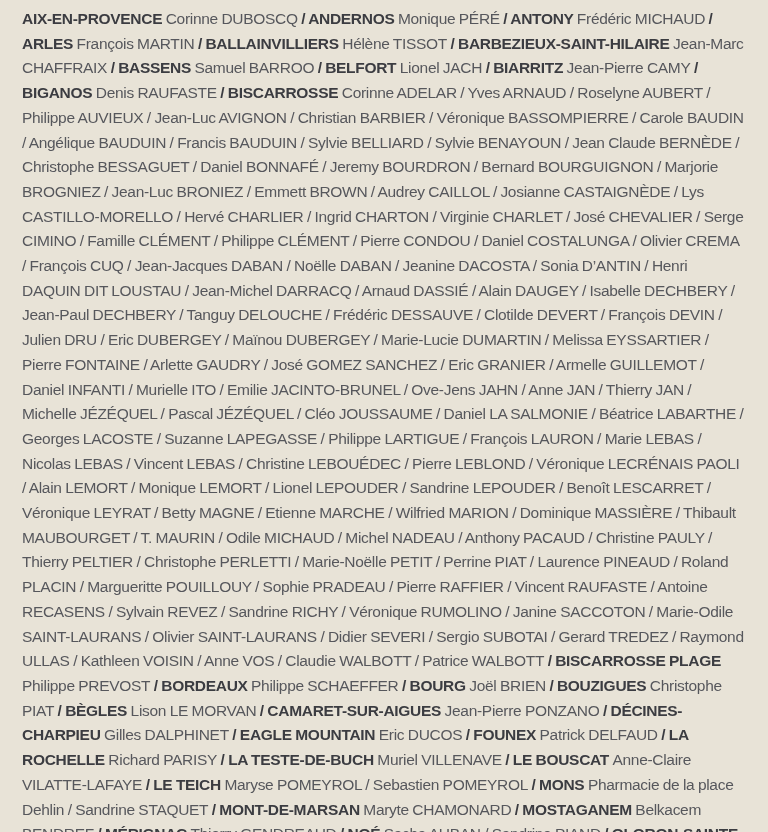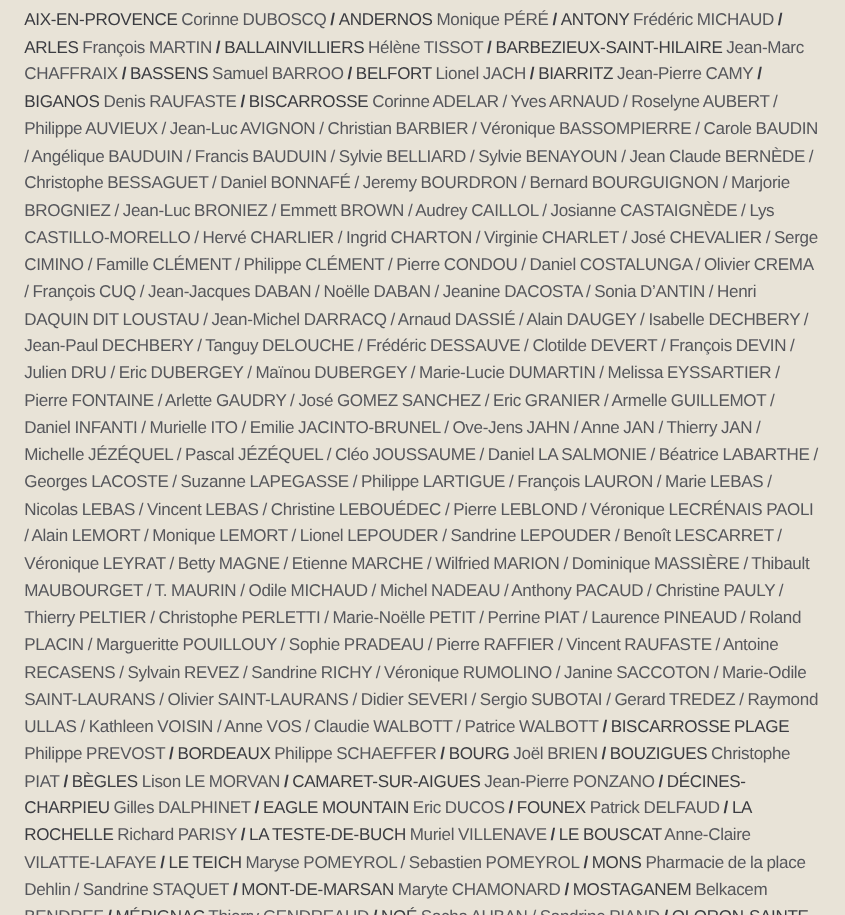--- a/index.html
+++ b/index.html
@@ -23,21 +23,21 @@
     font-family: "Liberation Sans", "DejaVu Sans", sans-serif;
     font-stretch: condensed;
     font-size: 15.5px;
     line-height: 24.7px;
     letter-spacing: -0.3px;
     word-spacing: -0.5px;
     color: #56575c;
     text-align: left;
   }
   .city {
-    font-weight: 400;
+    font-weight: 700;
     color: #3b3c41;
   }
   .sep {
     color: #56575c;
   }
   .sep.bold {
     font-weight: 700;
     color: #3b3c41;
   }
   .person {

